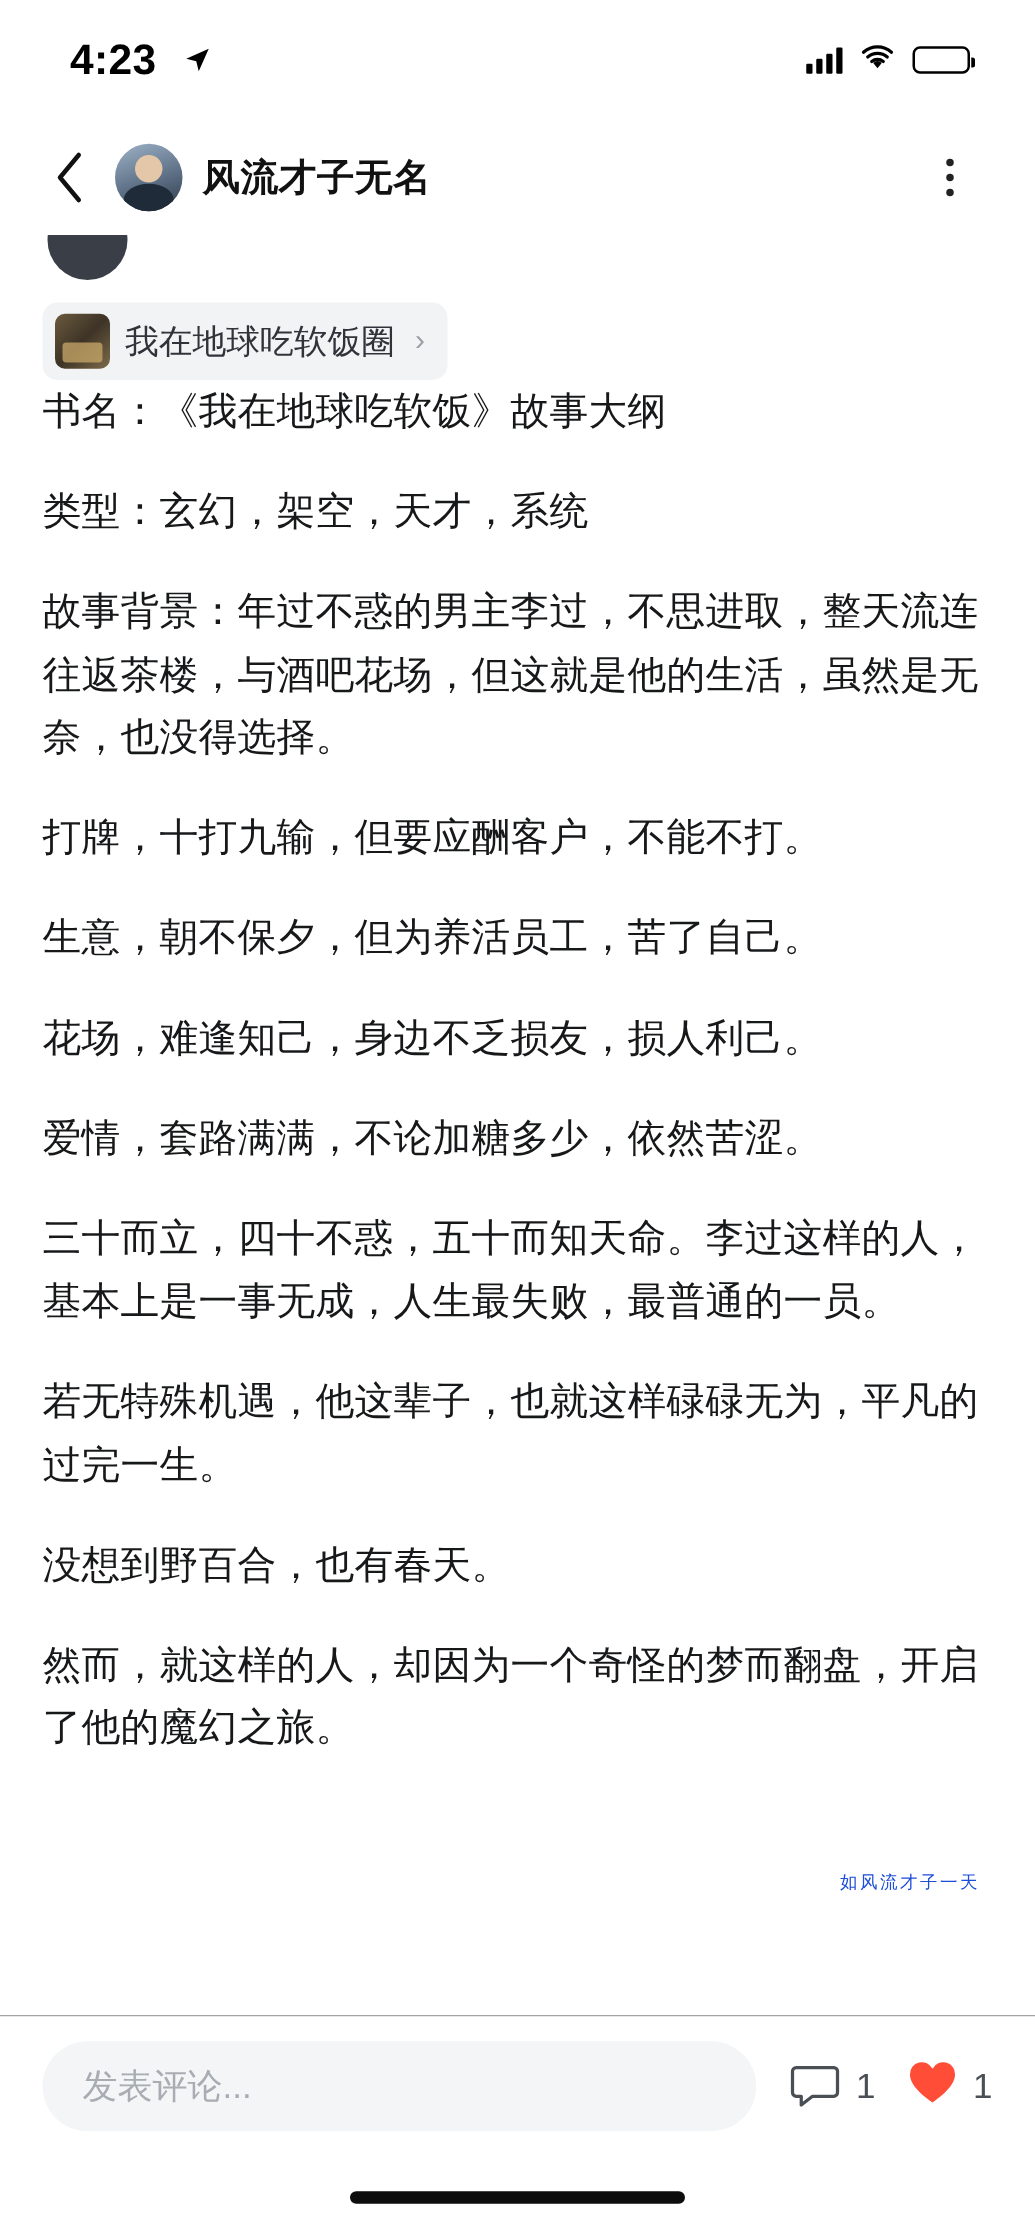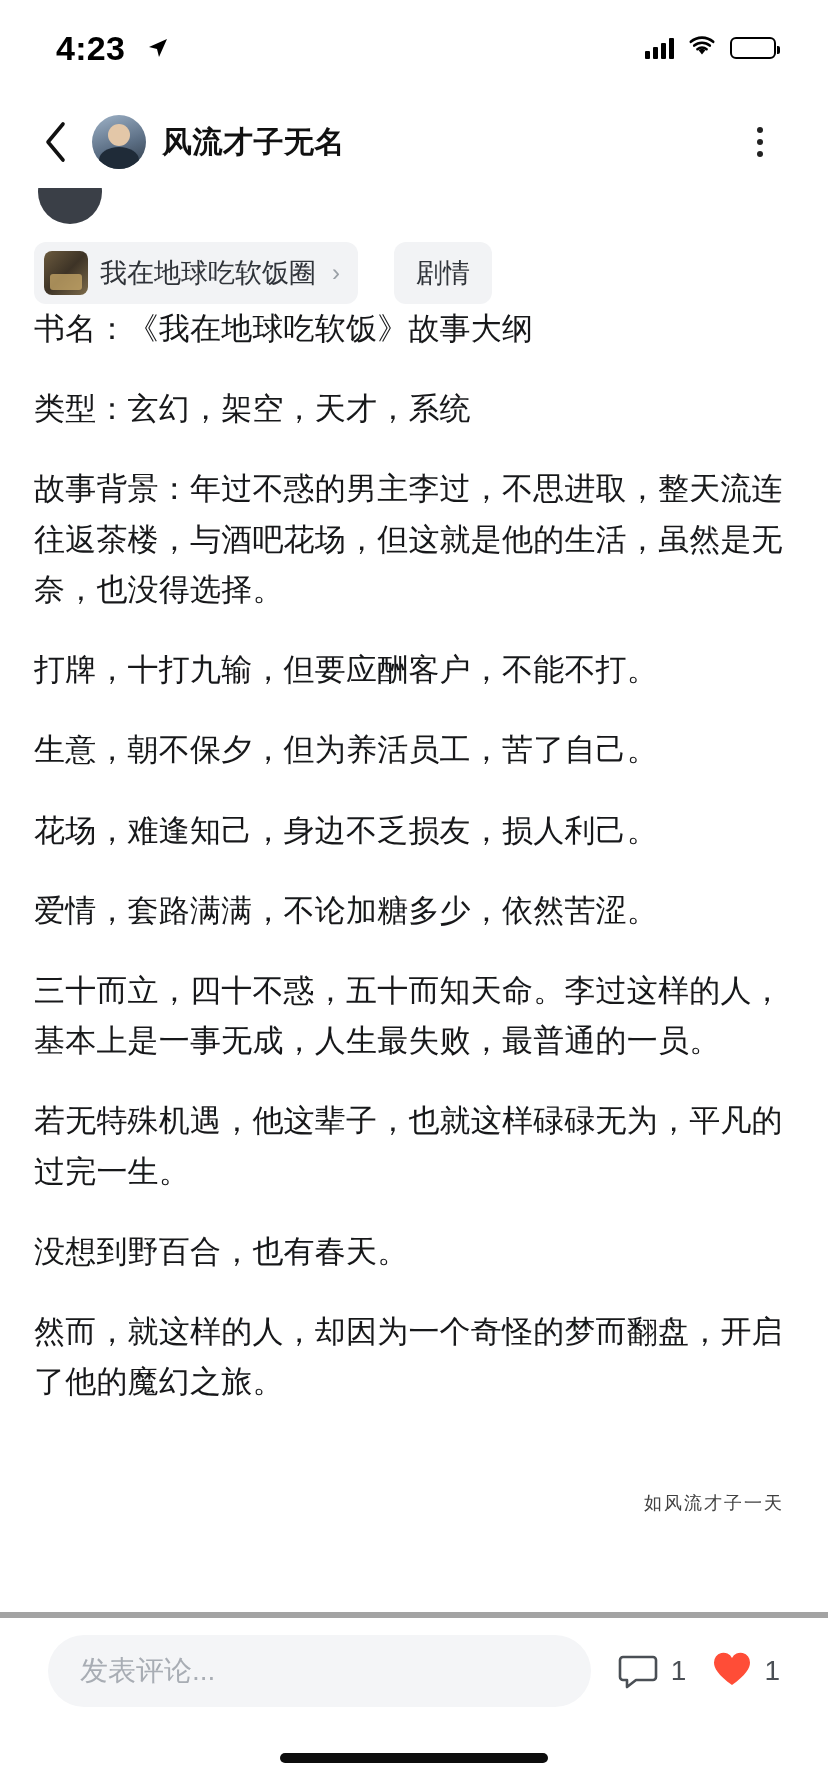--- a/index.html
+++ b/index.html
@@ -250,25 +250,25 @@
     letter-spacing: 0.2px;
   }
   .article p {
     margin: 0 0 30px 0;
   }
 
   
   .bottom-bar {
     flex: 0 0 112px;
     height: 112px;
-    border-top: 6px solid #a3a3a3;
+    border-top: 1px solid #a3a3a3;
     background: #fff;
     display: flex;
     align-items: center;
-    padding: 0 48px;
+    padding: 0 34px;
     gap: 26px;
   }
   .comment-input {
     flex: 1 1 auto;
     height: 72px;
     border-radius: 36px;
     background: #f4f5f7;
     border: none;
     outline: none;
     padding: 0 32px;
@@ -288,22 +288,22 @@
   }
   .heart {
     color: #ff4d37;
   }
 
   
   .watermark {
     position: absolute;
     right: 44px;
     bottom: 96px;
-    font-size: 18px;
-    color: #404040;
+    font-size: 14px;
+    color: #1d4ed8;
     letter-spacing: 2px;
     line-height: 1.4;
     text-align: center;
     pointer-events: none;
   }
 
   
   .home-area {
     flex: 0 0 68px;
     height: 68px;
@@ -374,23 +374,20 @@
     <div class="clipped-row">
       <div class="clipped-avatar"></div>
       <div class="clipped-text"></div>
     </div>
 
     <div class="tag-row">
       <div class="tag-chip">
         <span class="tag-thumb"></span>
         <span class="tag-label">我在地球吃软饭圈</span>
         <span class="tag-arrow">›</span>
-      </div>
-      <div class="tag-chip plain">
-        <span class="tag-label">剧情</span>
       </div>
     </div>
 
     <div class="article">
       <p>书名：《我在地球吃软饭》故事大纲</p>
       <p>类型：玄幻，架空，天才，系统</p>
       <p>故事背景：年过不惑的男主李过，不思进取，整天流连往返茶楼，与酒吧花场，但这就是他的生活，虽然是无奈，也没得选择。</p>
       <p>打牌，十打九输，但要应酬客户，不能不打。</p>
       <p>生意，朝不保夕，但为养活员工，苦了自己。</p>
       <p>花场，难逢知己，身边不乏损友，损人利己。</p>

